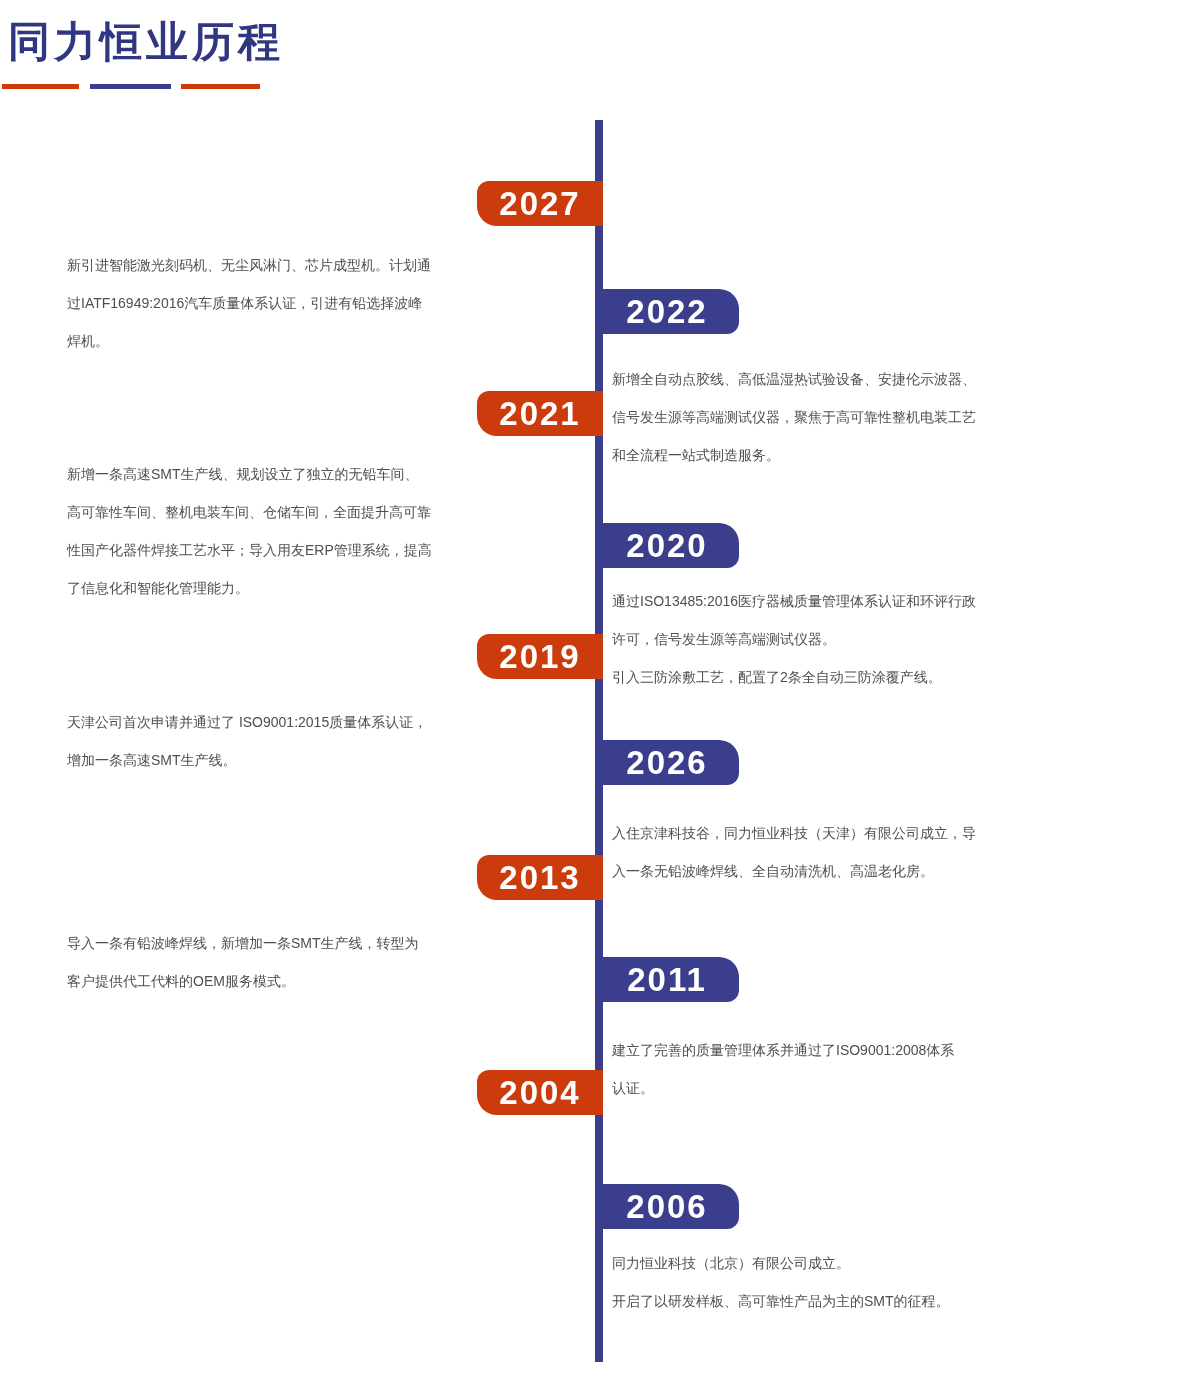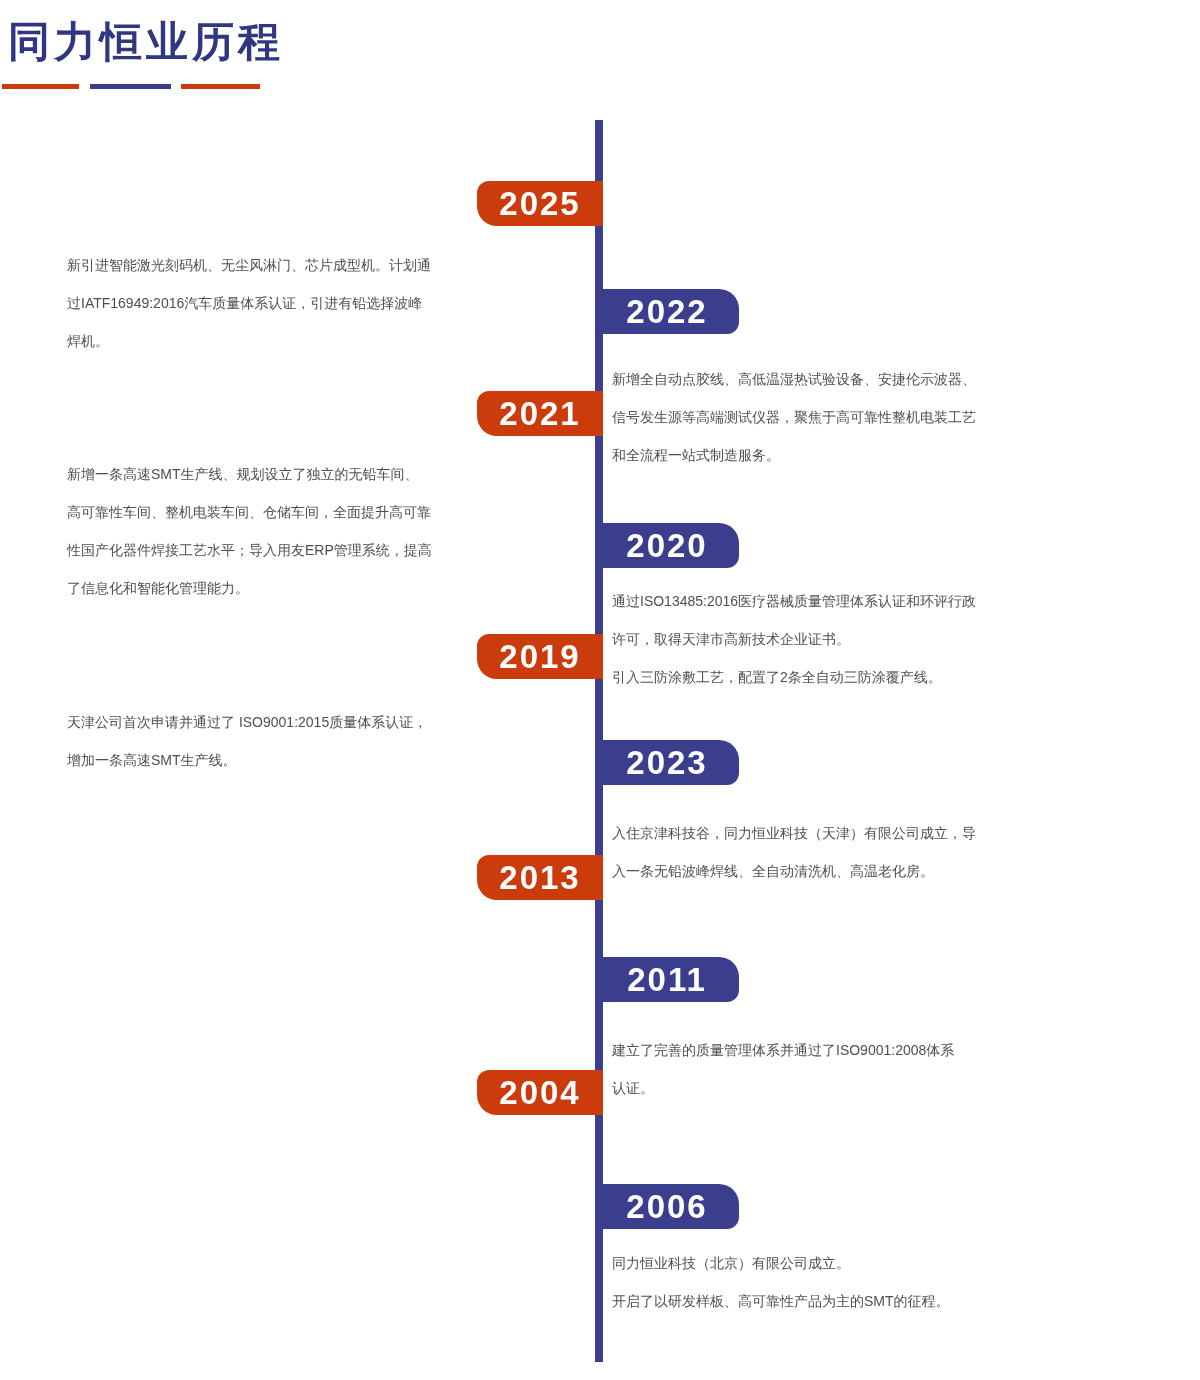--- a/index.html
+++ b/index.html
@@ -95,50 +95,52 @@
 
 <div class="page">
 
   <div class="page-title">同力恒业历程</div>
   <div class="underline-bar bar-orange bar-1"></div>
   <div class="underline-bar bar-purple bar-2"></div>
   <div class="underline-bar bar-orange bar-3"></div>
 
   <div class="timeline-axis"></div>
 
-  <div class="year-badge left" style="top:181px">2025</div>
+  <div class="year-badge left" style="top:181px">2027</div>
   <div class="milestone-text left" style="top:246px">新引进智能激光刻码机、无尘风淋门、芯片成型机。计划通
 过IATF16949:2016汽车质量体系认证，引进有铅选择波峰
 焊机。</div>
 
   <div class="year-badge right" style="top:289px">2022</div>
   <div class="milestone-text right" style="top:360px">新增全自动点胶线、高低温湿热试验设备、安捷伦示波器、
 信号发生源等高端测试仪器，聚焦于高可靠性整机电装工艺
 和全流程一站式制造服务。</div>
 
   <div class="year-badge left" style="top:391px">2021</div>
   <div class="milestone-text left" style="top:455px">新增一条高速SMT生产线、规划设立了独立的无铅车间、
 高可靠性车间、整机电装车间、仓储车间，全面提升高可靠
 性国产化器件焊接工艺水平；导入用友ERP管理系统，提高
 了信息化和智能化管理能力。</div>
 
   <div class="year-badge right" style="top:523px">2020</div>
   <div class="milestone-text right" style="top:582px">通过ISO13485:2016医疗器械质量管理体系认证和环评行政
-许可，取得天津市高新技术企业证书。
+许可，信号发生源等高端测试仪器。
 引入三防涂敷工艺，配置了2条全自动三防涂覆产线。</div>
 
   <div class="year-badge left" style="top:634px">2019</div>
   <div class="milestone-text left" style="top:703px">天津公司首次申请并通过了 ISO9001:2015质量体系认证，
 增加一条高速SMT生产线。</div>
 
-  <div class="year-badge right" style="top:740px">2023</div>
+  <div class="year-badge right" style="top:740px">2026</div>
   <div class="milestone-text right" style="top:814px">入住京津科技谷，同力恒业科技（天津）有限公司成立，导
 入一条无铅波峰焊线、全自动清洗机、高温老化房。</div>
 
   <div class="year-badge left" style="top:855px">2013</div>
+  <div class="milestone-text left" style="top:924px">导入一条有铅波峰焊线，新增加一条SMT生产线，转型为
+客户提供代工代料的OEM服务模式。</div>
 
   <div class="year-badge right" style="top:957px">2011</div>
   <div class="milestone-text right" style="top:1031px">建立了完善的质量管理体系并通过了ISO9001:2008体系
 认证。</div>
 
   <div class="year-badge left" style="top:1070px">2004</div>
 
   <div class="year-badge right" style="top:1184px">2006</div>
   <div class="milestone-text right" style="top:1244px">同力恒业科技（北京）有限公司成立。
 开启了以研发样板、高可靠性产品为主的SMT的征程。</div>

